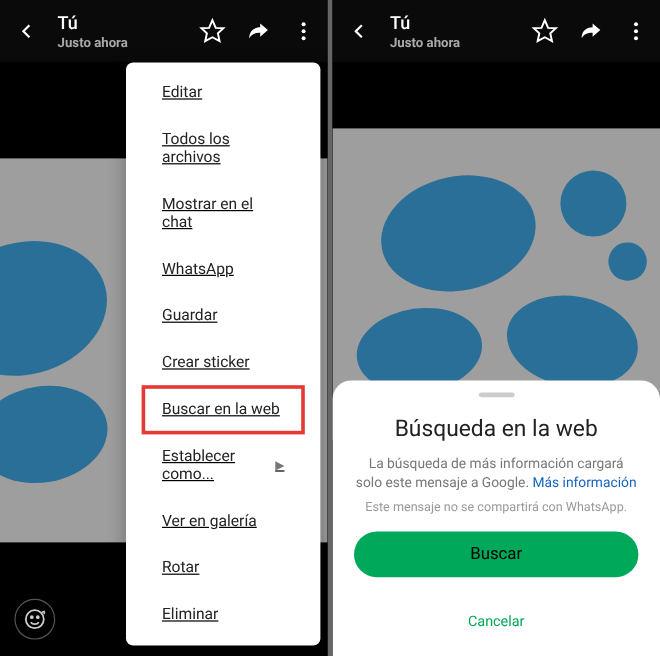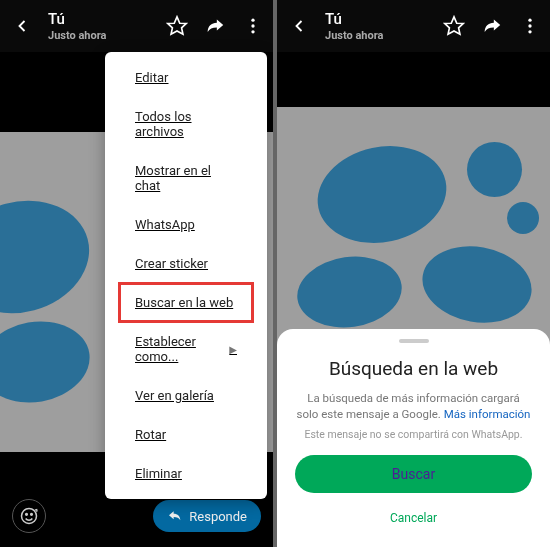--- a/index.html
+++ b/index.html
@@ -32,21 +32,21 @@
   .emoji-btn { width: 34px; height: 34px; border-radius: 50%; border: 1.5px solid #555; display: flex; align-items: center; justify-content: center; color: #ccc; cursor: pointer; }
   .reply-btn { background: #0369a1; color: #eee; padding: 8px 14px; border-radius: 20px; display: flex; align-items: center; gap: 6px; font-size: 13px; cursor: pointer; }
 
   
   .sheet { position: absolute; bottom: 0; left: 0; right: 0; background: #fff; border-radius: 16px 16px 0 0; padding: 10px 18px 14px; text-align: center; z-index: 5; }
   .sheet-handle { width: 30px; height: 4px; background: #ccc; border-radius: 2px; margin: 0 auto 14px; }
   .sheet-title { font-size: 19px; color: #222; margin-bottom: 10px; }
   .sheet-desc { font-size: 11.5px; color: #777; line-height: 1.4; margin-bottom: 6px; }
   .sheet-link { color: #1565c0; }
   .sheet-note { font-size: 10.5px; color: #999; margin-bottom: 14px; }
-  .btn-primary { background: #00a859; color: #4c1d95; padding: 11px; border-radius: 22px; font-size: 14px; cursor: pointer; margin-bottom: 10px; }
+  .btn-primary { background: #00a859; color: #000000; padding: 11px; border-radius: 22px; font-size: 14px; cursor: pointer; margin-bottom: 22px; }
   .btn-secondary { color: #00a859; font-size: 12px; padding: 8px; cursor: pointer; }
 </style>
 </head>
 <body>
 
 <div class="container">
 
   <div class="phone">
     <div class="header">
       <div class="back-btn">
@@ -90,20 +90,23 @@
             <span>Editar</span>
           </div>
         <div class="menu-item">
             <span>Todos los archivos</span>
           </div>
         <div class="menu-item">
             <span>Mostrar en el chat</span>
           </div>
         <div class="menu-item">
             <span>WhatsApp</span>
+          </div>
+        <div class="menu-item">
+            <span>Guardar</span>
           </div>
         <div class="menu-item">
             <span>Crear sticker</span>
           </div>
         <div class="menu-item highlighted">
             <span>Buscar en la web</span>
           </div>
         <div class="menu-item">
             <span>Establecer como...</span>
             <span class="menu-arrow">▶</span>

